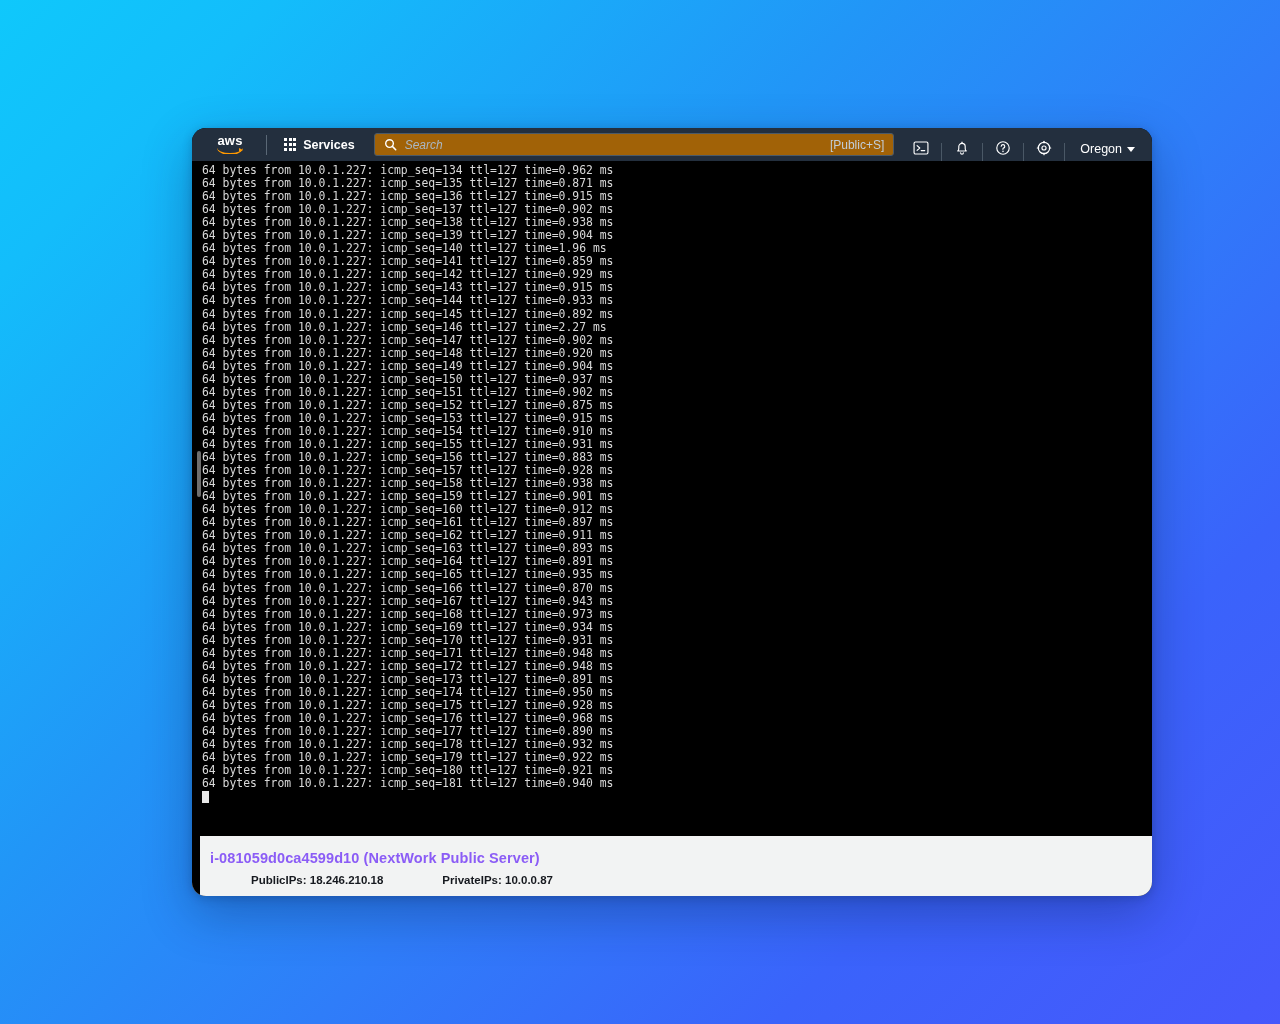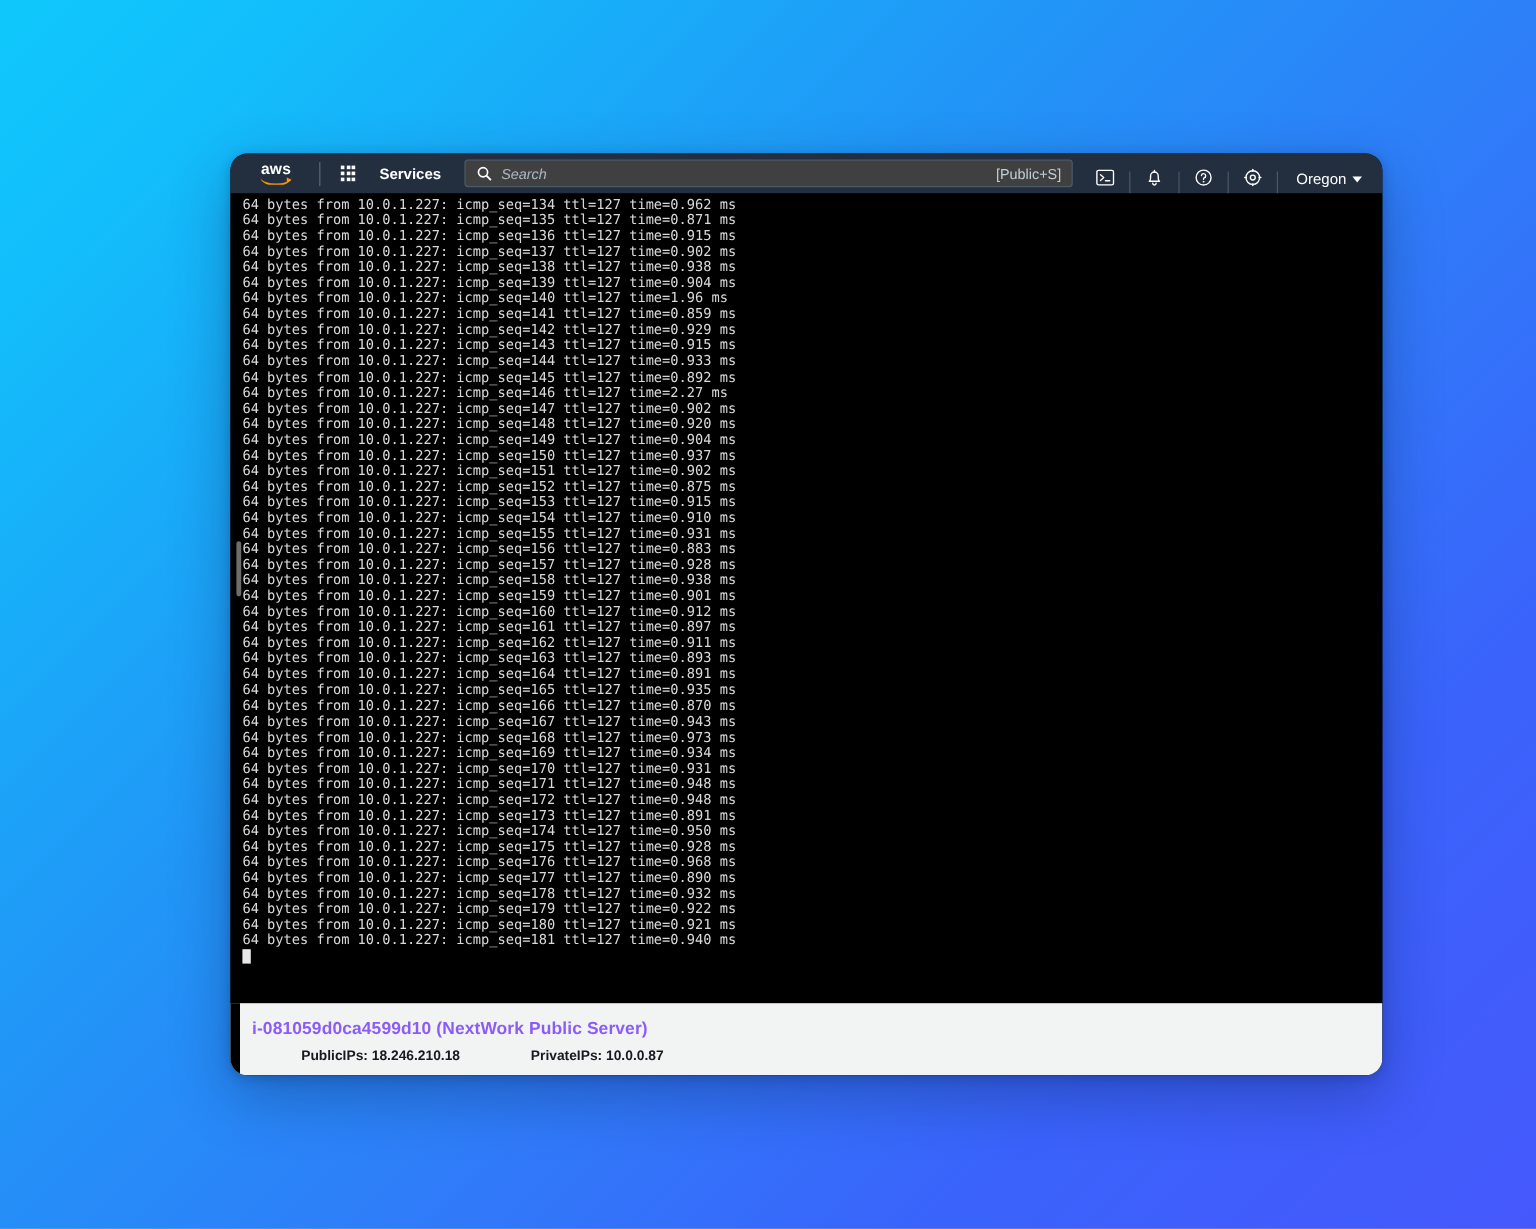--- a/index.html
+++ b/index.html
@@ -101,21 +101,21 @@
   .nav-divider {
     width: 1px;
     height: 20px;
     background: #5a6876;
     margin: 0 4px;
   }
 
   .services-btn {
     display: flex;
     align-items: center;
-    gap: 20px;
+    gap: 7px;
     padding: 5px 9px;
     border-radius: 3px;
     cursor: pointer;
     margin-left: 4px;
   }
   .grid-icon {
     display: grid;
     grid-template-columns: repeat(3, 3px);
     grid-template-rows: repeat(3, 3px);
     gap: 1.6px;
@@ -130,21 +130,21 @@
     font-size: 12.5px;
     font-weight: 700;
   }
 
   .search-wrap {
     flex: 1;
     display: flex;
     align-items: center;
     margin: 0 12px 0 10px;
     height: 23px;
-    background: #404040;
+    background: #a16207;
     border: 1px solid #4b5a68;
     border-radius: 3px;
     padding: 0 9px;
     cursor: text;
     justify-content: space-between;
   }
   .search-icon {
     flex: 0 0 auto;
     margin-right: 8px;
     display: flex;

